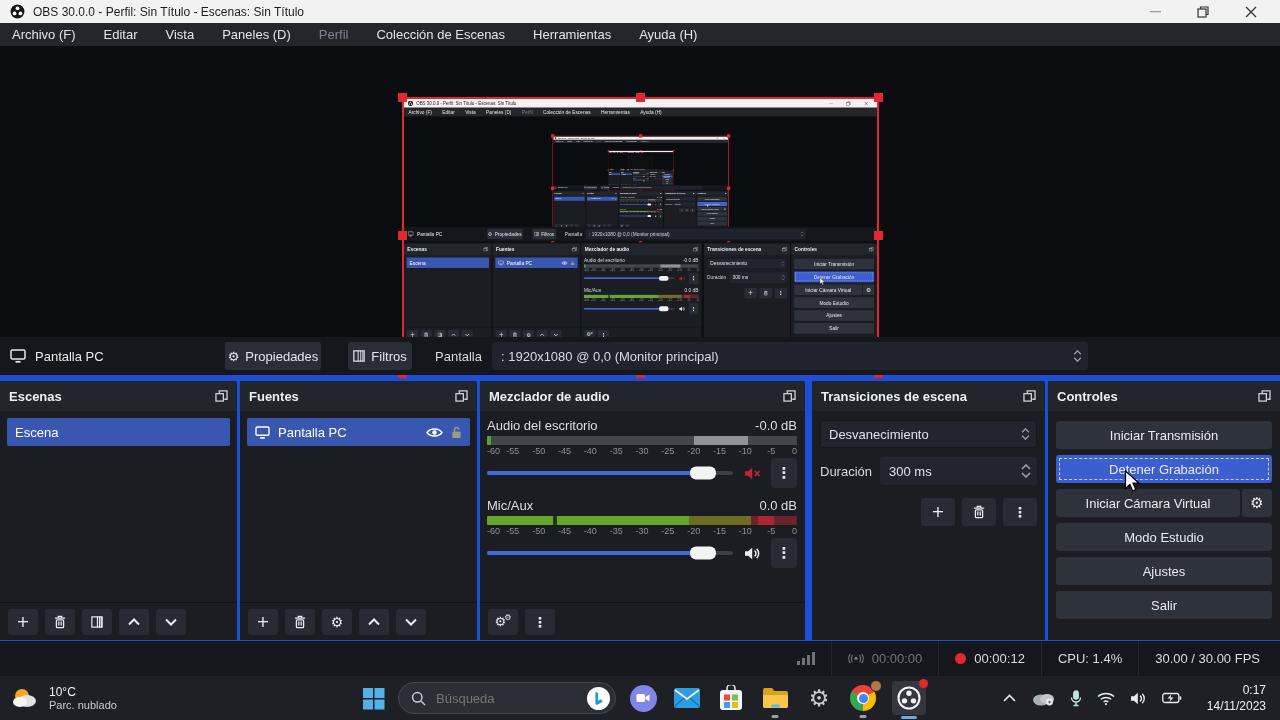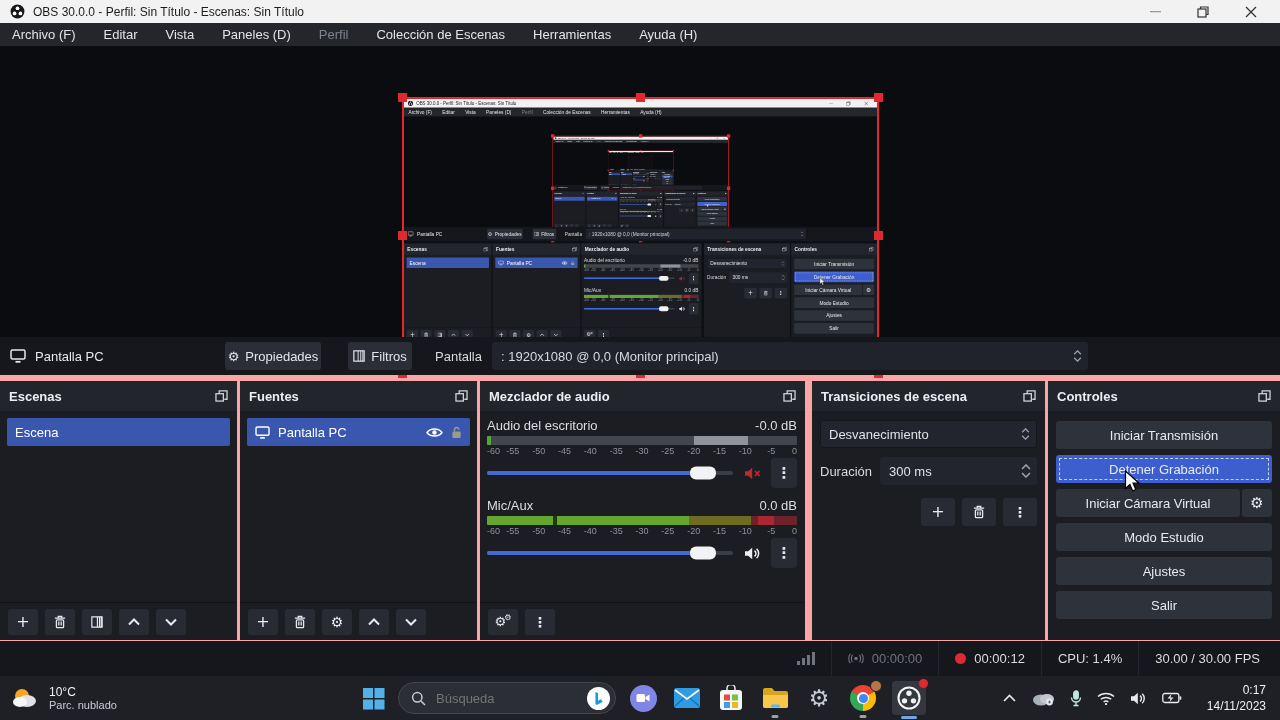--- a/index.html
+++ b/index.html
@@ -1,19 +1,19 @@
 <!DOCTYPE html>
 <html style="--accent-blue: #3c5ecf; --selection-blue: #3a57b0; --record-red: #e02830; --slider-blue: #3f6ad8;"><head>
 <meta charset="utf-8">
 <style>
   html,body{margin:0;padding:0;background:#000;}
   *{box-sizing:border-box;}
   #screen{
     position:relative;width:1280px;height:720px;overflow:hidden;
-    font-family:"Liberation Sans",sans-serif;background:#fca5a5;
+    font-family:"Liberation Sans",sans-serif;background:#1d4ed8;
     -webkit-font-smoothing:antialiased;user-select:none;
   }
   svg{display:block;}
   
   .titlebar{position:absolute;left:0;top:0;width:100%;height:23px;background:#f2f2f2;
     display:flex;align-items:center;padding:0 10px;gap:8px;}
   .titlebar .title{font-size:12px;color:#1c1c1c;}
   .win-controls{margin-left:auto;display:flex;align-items:center;gap:34px;padding-right:12px;}
   .win-btn{width:14px;height:14px;display:flex;align-items:center;justify-content:center;color:#333;}
   

